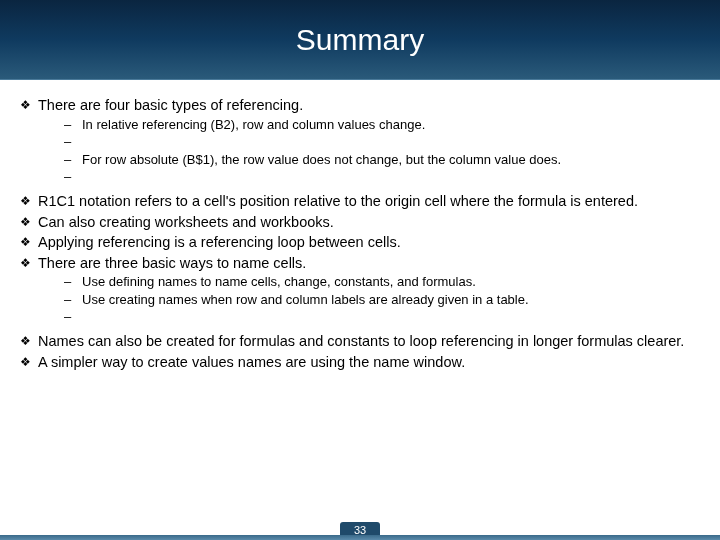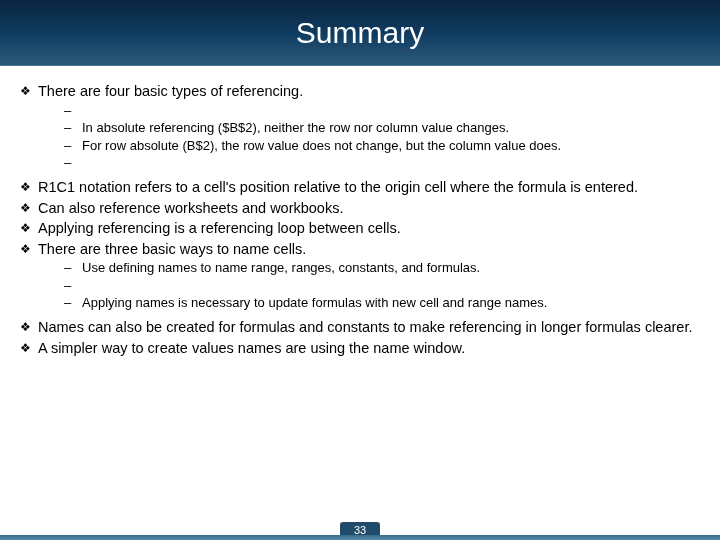--- a/index.html
+++ b/index.html
@@ -5,21 +5,21 @@
   * { margin: 0; padding: 0; box-sizing: border-box; }
   html, body { width: 720px; height: 540px; overflow: hidden; font-family: Arial, sans-serif; background: #fff; }
   .slide {
     width: 720px;
     height: 540px;
     position: relative;
     display: flex;
     flex-direction: column;
   }
   .header {
-    height: 66px;
+    height: 80px;
     background: linear-gradient(to bottom, #0a2540 0%, #0f3a5f 50%, #2a5a7a 100%);
     display: flex;
     align-items: center;
     justify-content: center;
     border-bottom: 1px solid #4a7a9a;
   }
   .title {
     color: #ffffff;
     font-size: 30px;
     font-weight: 400;
@@ -91,70 +91,70 @@
 
   <div class="content">
 
     <div class="bullet-l1">
       <span class="mk">❖</span>
       <span class="tx">There are four basic types of referencing.</span>
     </div>
     <div class="sub-group">
       <div class="bullet-l2">
         <span class="mk">–</span>
+        <span>In relative referencing (B2), row and column values change.</span>
       </div>
       <div class="bullet-l2">
         <span class="mk">–</span>
-        <span>In absolute referencing ($B$2), neither the row nor column value changes.</span>
       </div>
       <div class="bullet-l2">
         <span class="mk">–</span>
-        <span>For row absolute (B$2), the row value does not change, but the column value does.</span>
+        <span>For row absolute (B$1), the row value does not change, but the column value does.</span>
       </div>
       <div class="bullet-l2">
         <span class="mk">–</span>
       </div>
     </div>
 
     <div class="bullet-l1">
       <span class="mk">❖</span>
       <span class="tx">R1C1 notation refers to a cell's position relative to the origin cell where the formula is entered.</span>
     </div>
 
     <div class="bullet-l1">
       <span class="mk">❖</span>
-      <span class="tx">Can also reference worksheets and workbooks.</span>
+      <span class="tx">Can also creating worksheets and workbooks.</span>
     </div>
 
     <div class="bullet-l1">
       <span class="mk">❖</span>
       <span class="tx">Applying referencing is a referencing loop between cells.</span>
     </div>
 
     <div class="bullet-l1">
       <span class="mk">❖</span>
       <span class="tx">There are three basic ways to name cells.</span>
     </div>
     <div class="sub-group">
       <div class="bullet-l2">
         <span class="mk">–</span>
-        <span>Use defining names to name range, ranges, constants, and formulas.</span>
+        <span>Use defining names to name cells, change, constants, and formulas.</span>
       </div>
       <div class="bullet-l2">
         <span class="mk">–</span>
+        <span>Use creating names when row and column labels are already given in a table.</span>
       </div>
       <div class="bullet-l2">
         <span class="mk">–</span>
-        <span>Applying names is necessary to update formulas with new cell and range names.</span>
       </div>
     </div>
 
     <div class="bullet-l1">
       <span class="mk">❖</span>
-      <span class="tx">Names can also be created for formulas and constants to make referencing in longer formulas clearer.</span>
+      <span class="tx">Names can also be created for formulas and constants to loop referencing in longer formulas clearer.</span>
     </div>
 
     <div class="bullet-l1">
       <span class="mk">❖</span>
       <span class="tx">A simpler way to create values names are using the name window.</span>
     </div>
 
   </div>
 
   <div class="footer">

